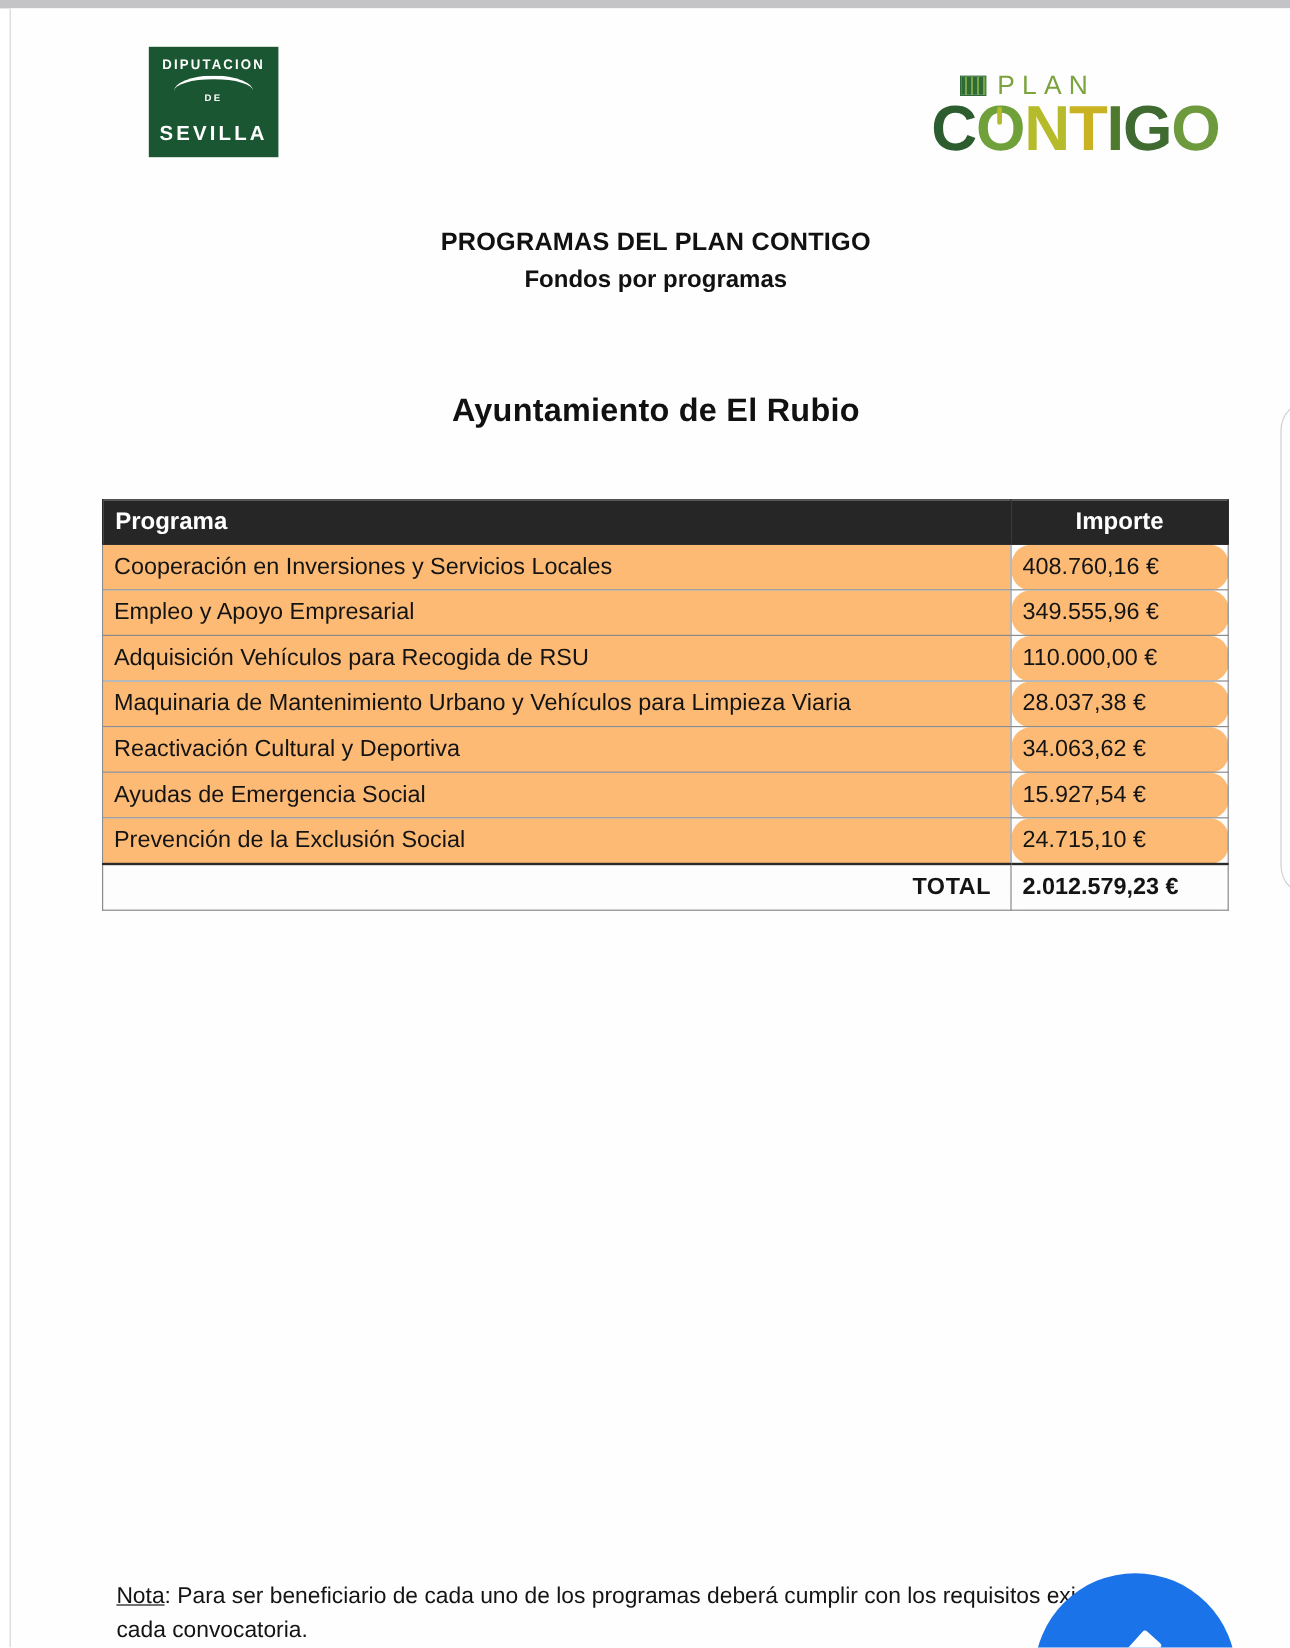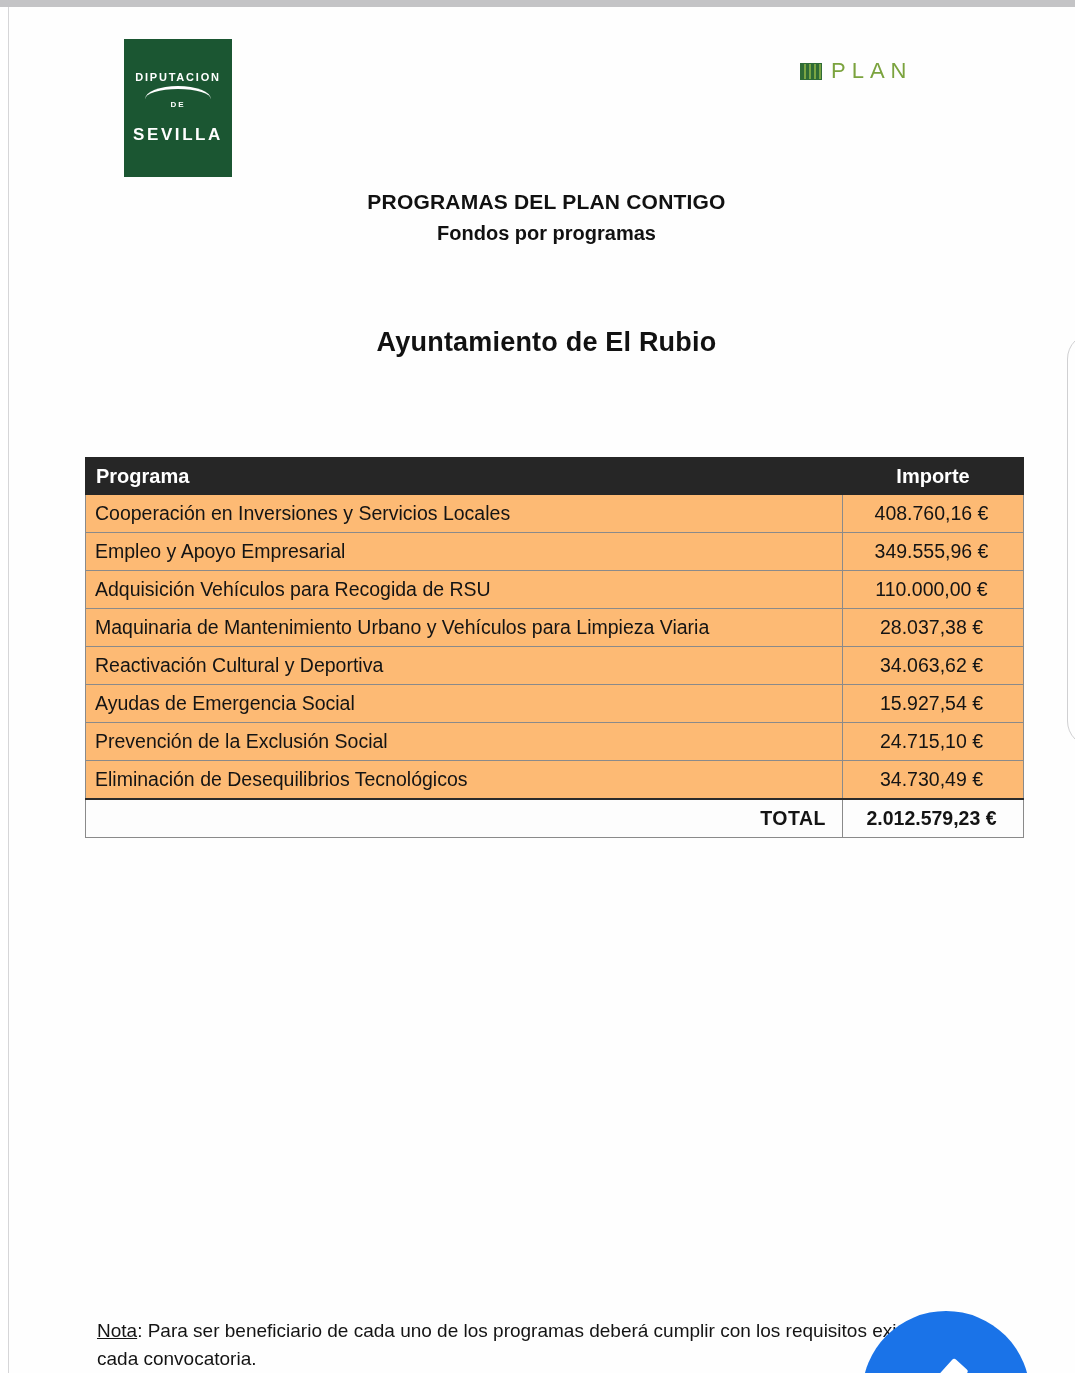--- a/index.html
+++ b/index.html
@@ -50,21 +50,21 @@
     position: absolute;
     top: 0; left: 0;
     width: 1075px;
     height: 170px;
   }
   .logo-sevilla {
     position: absolute;
     left: 115px;
     top: 32px;
     width: 108px;
-    height: 138px;
+    height: 92px;
     background: #1b5632;
     display: flex;
     flex-direction: column;
     align-items: center;
     justify-content: center;
     color: #ffffff;
   }
   .logo-sevilla .arc-word {
     font-size: 11px;
     letter-spacing: 1.8px;
@@ -184,21 +184,20 @@
     color: #111111;
     letter-spacing: 0.2px;
   }
 
   
   .table-wrap {
     position: absolute;
     left: 76px;
     top: 409px;
     width: 938px;
-    margin-top: 41px;
   }
   table.fondos {
     border-collapse: collapse;
     width: 100%;
     table-layout: fixed;
     font-size: 19.5px;
   }
   table.fondos col.c-prog { width: 757px; }
   table.fondos col.c-imp  { width: 181px; }
 
@@ -217,21 +216,21 @@
   table.fondos tbody td {
     height: 37px;
     padding: 0 9px;
     border: 1px solid #8a8a8a;
     background: #fdba74;
     color: #141414;
     white-space: nowrap;
     overflow: hidden;
   }
   table.fondos tbody td.td-prog { text-align: left; }
-  table.fondos tbody td.td-imp  { text-align: center; padding-right: 12px; }
+  table.fondos tbody td.td-imp  { text-align: left; padding-right: 12px; border-radius: 16px; }
 
   table.fondos tr.total-row td {
     font-weight: 700;
     border-top: 2px solid #2b2b2b;
     background: #fdfdfd;
   }
   table.fondos tr.total-row td.td-prog {
     text-align: right;
     padding-right: 16px;
     letter-spacing: 0.5px;
@@ -295,20 +294,23 @@
       <div class="arc-line"></div>
       <div class="de-word">DE</div>
       <div class="city-word">SEVILLA</div>
     </div>
 
     <div class="logo-contigo">
       <div class="contigo-top">
         <span class="contigo-mark"></span>
         <span class="contigo-plan">PLAN</span>
       </div>
+      <div class="contigo-main">
+        <span class="cg1">C</span><span class="power-o cg2"><span>O</span><span class="bar"></span></span><span class="cg3">N</span><span class="cg4">T</span><span class="cg5">I</span><span class="cg6">G</span><span class="cg7">O</span>
+      </div>
     </div>
   </div>
 
   <div class="title-block">
     <div class="doc-title">PROGRAMAS DEL PLAN CONTIGO</div>
     <div class="doc-subtitle">Fondos por programas</div>
   </div>
 
   <div class="entity-title">Ayuntamiento de El Rubio</div>
 
@@ -346,24 +348,20 @@
           <td class="td-imp">34.063,62 €</td>
         </tr>
         <tr>
           <td class="td-prog">Ayudas de Emergencia Social</td>
           <td class="td-imp">15.927,54 €</td>
         </tr>
         <tr>
           <td class="td-prog">Prevención de la Exclusión Social</td>
           <td class="td-imp">24.715,10 €</td>
         </tr>
-        <tr>
-          <td class="td-prog">Eliminación de Desequilibrios Tecnológicos</td>
-          <td class="td-imp">34.730,49 €</td>
-        </tr>
         <tr class="total-row">
           <td class="td-prog">TOTAL</td>
           <td class="td-imp">2.012.579,23 €</td>
         </tr>
       </tbody>
     </table>
   </div>
 
   <div class="note"><span class="nota-label">Nota</span><span>: Para ser beneficiario de cada uno de los programas deberá cumplir con los requisitos exigidos en cada convocatoria.</span></div>
 

